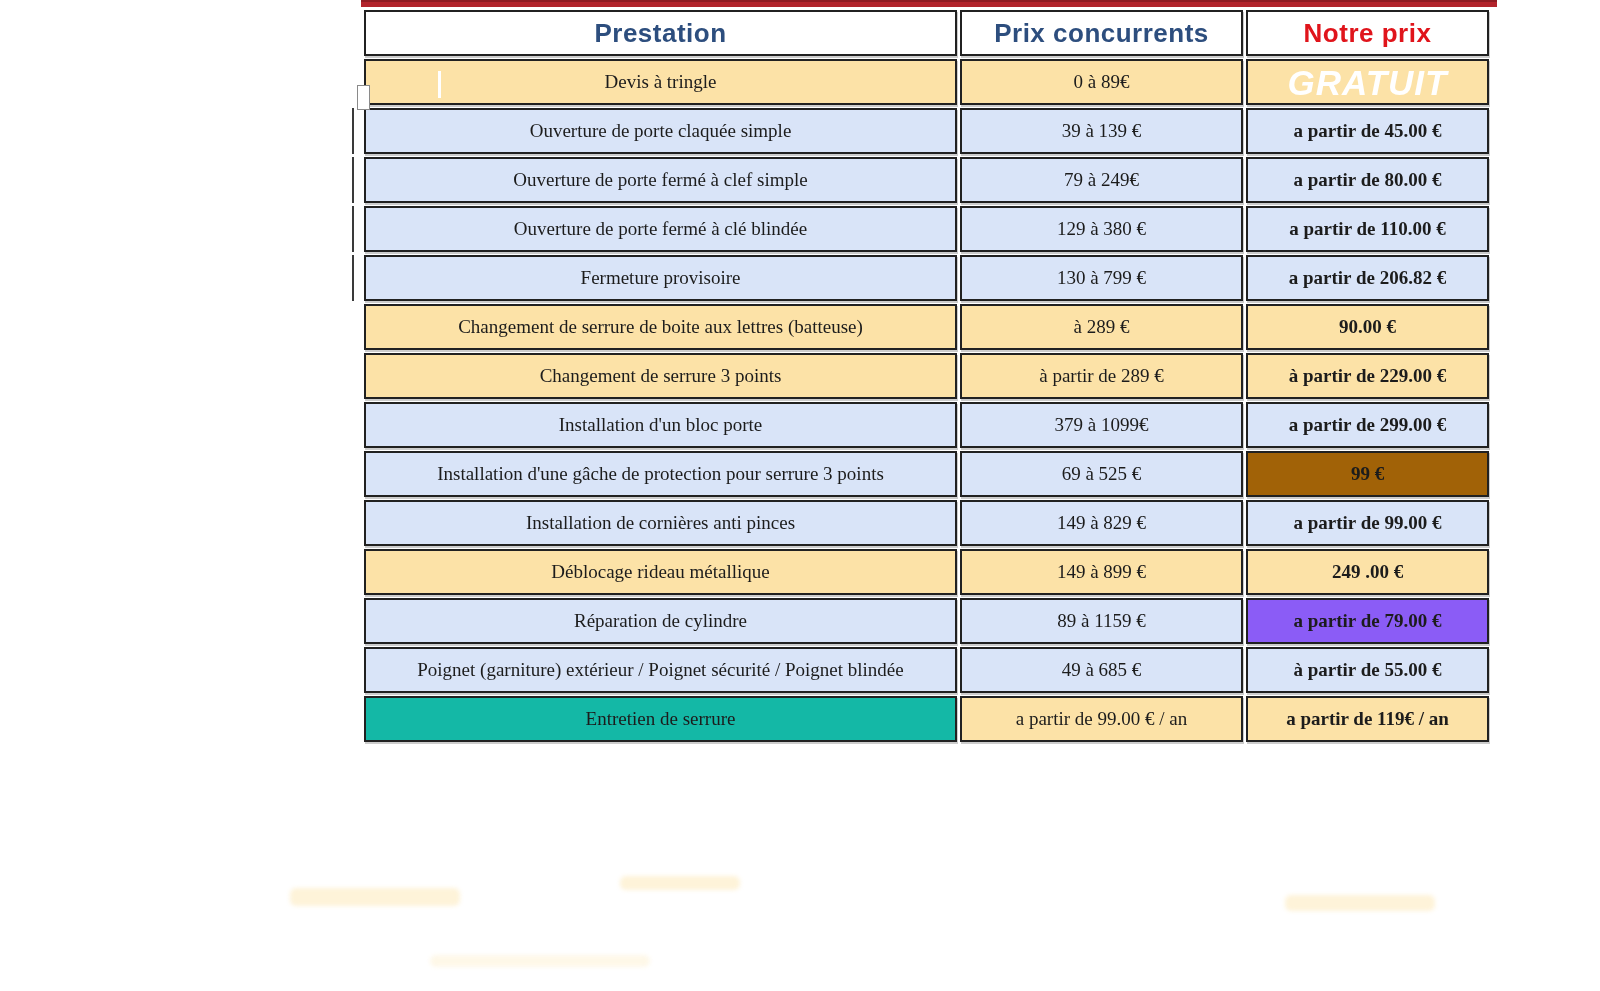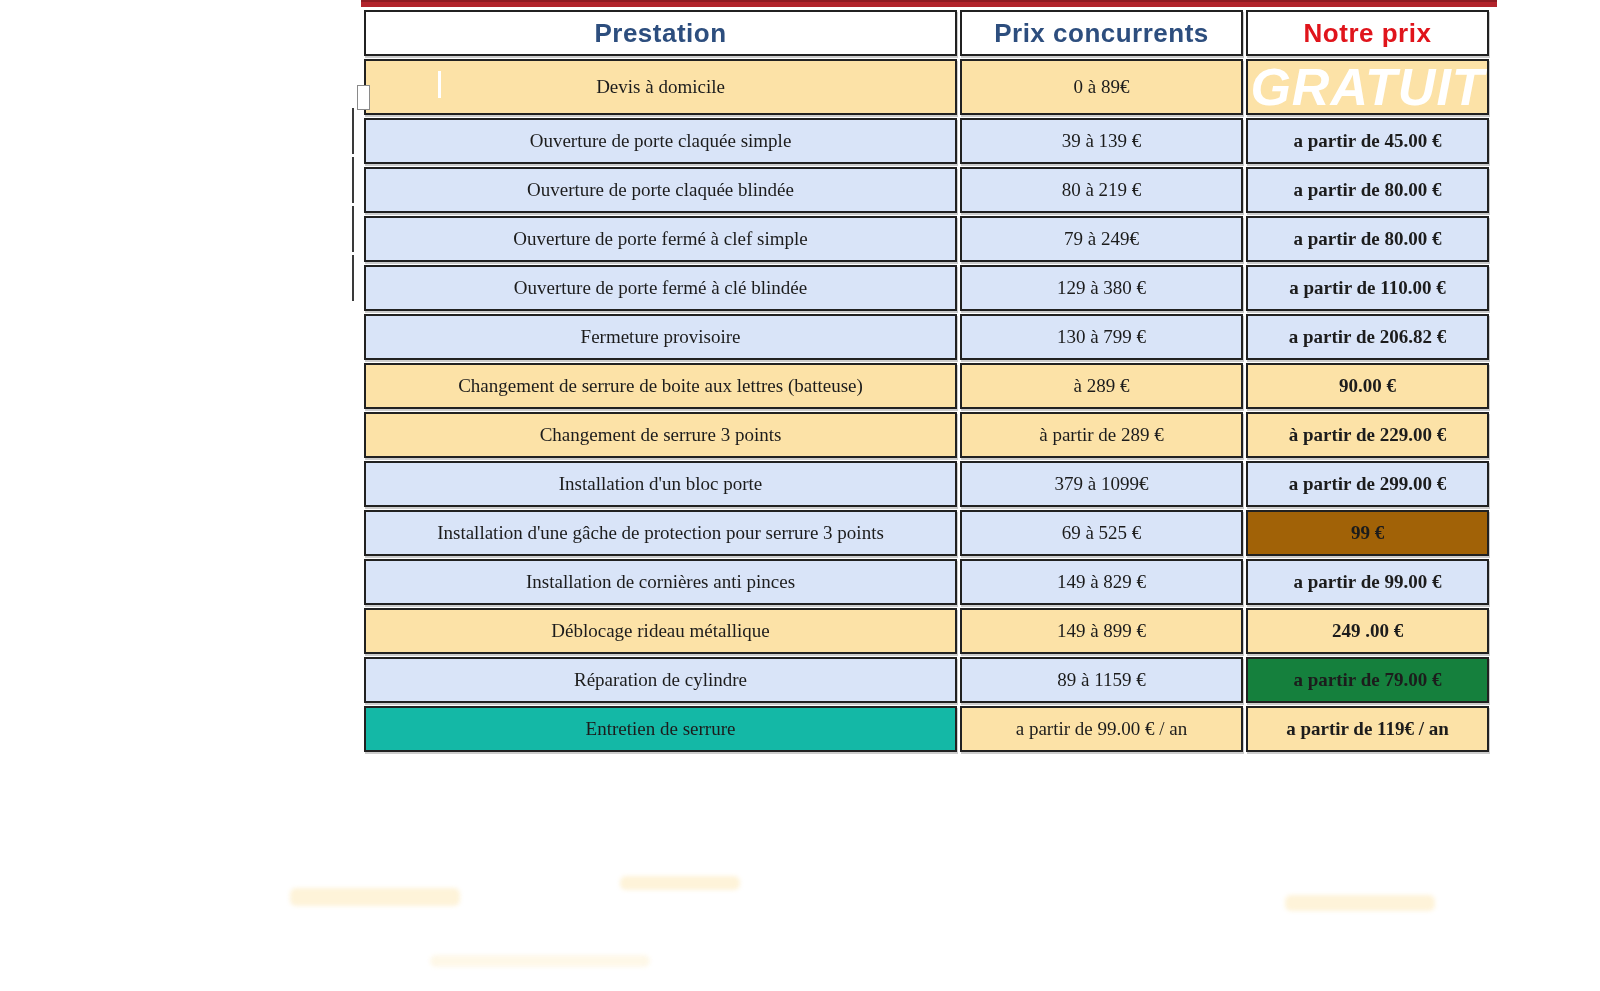--- a/index.html
+++ b/index.html
@@ -53,21 +53,21 @@
   }
   table.pricing td {
     font-size: 19px;
     color: #1c1c1c;
   }
   td.cell-notre { font-weight: bold; }
   td.cell-notre.gratuit {
     font-family: "Liberation Sans", "DejaVu Sans", sans-serif;
     font-style: italic;
     font-weight: bold;
-    font-size: 52px;
+    font-size: 35px;
     color: #ffffff;
     letter-spacing: 1px;
     line-height: 1;
     padding: 0;
   }
   
   .caret-artifact {
     position: absolute;
     left: 438px; top: 71px;
     width: 3px; height: 27px;
@@ -113,35 +113,30 @@
   <table class="pricing">
     <thead>
       <tr>
         <th class="col-prestation" style="color: rgb(45, 78, 126);">Prestation</th>
         <th class="col-concurrents" style="color: rgb(45, 78, 126);">Prix concurrents</th>
         <th class="col-notre" style="color: rgb(224, 20, 27);">Notre prix</th>
       </tr>
     </thead>
     <tbody>
         <tr>
-          <td class="col-prestation cell-prestation" style="background: rgb(252, 226, 167);">Devis à domicile</td>
+          <td class="col-prestation cell-prestation" style="background: rgb(252, 226, 167);">Devis à tringle</td>
           <td class="col-concurrents cell-concurrents" style="background: rgb(252, 226, 167);">0 à 89€</td>
           <td class="col-notre cell-notre gratuit" style="background: rgb(252, 226, 167);">GRATUIT</td>
         </tr>
         <tr>
           <td class="col-prestation cell-prestation" style="background: rgb(217, 228, 248);">Ouverture de porte claquée simple</td>
           <td class="col-concurrents cell-concurrents" style="background: rgb(217, 228, 248);">39 à 139 €</td>
           <td class="col-notre cell-notre" style="background: rgb(217, 228, 248);">a partir de 45.00 €</td>
         </tr>
         <tr>
-          <td class="col-prestation cell-prestation" style="background: rgb(217, 228, 248);">Ouverture de porte claquée blindée</td>
-          <td class="col-concurrents cell-concurrents" style="background: rgb(217, 228, 248);">80 à 219 €</td>
-          <td class="col-notre cell-notre" style="background: rgb(217, 228, 248);">a partir de 80.00 €</td>
-        </tr>
-        <tr>
           <td class="col-prestation cell-prestation" style="background: rgb(217, 228, 248);">Ouverture de porte fermé à clef simple</td>
           <td class="col-concurrents cell-concurrents" style="background: rgb(217, 228, 248);">79 à 249€</td>
           <td class="col-notre cell-notre" style="background: rgb(217, 228, 248);">a partir de 80.00 €</td>
         </tr>
         <tr>
           <td class="col-prestation cell-prestation" style="background: rgb(217, 228, 248);">Ouverture de porte fermé à clé blindée</td>
           <td class="col-concurrents cell-concurrents" style="background: rgb(217, 228, 248);">129 à 380  €</td>
           <td class="col-notre cell-notre" style="background: rgb(217, 228, 248);">a partir de 110.00 €</td>
         </tr>
         <tr>
@@ -175,21 +170,26 @@
           <td class="col-notre cell-notre" style="background: rgb(217, 228, 248);">a partir de 99.00 €</td>
         </tr>
         <tr>
           <td class="col-prestation cell-prestation" style="background: rgb(252, 226, 167);">Déblocage rideau métallique</td>
           <td class="col-concurrents cell-concurrents" style="background: rgb(252, 226, 167);">149 à 899 €</td>
           <td class="col-notre cell-notre" style="background: rgb(252, 226, 167);">249 .00 €</td>
         </tr>
         <tr>
           <td class="col-prestation cell-prestation" style="background: rgb(217, 228, 248);">Réparation de cylindre</td>
           <td class="col-concurrents cell-concurrents" style="background: rgb(217, 228, 248);">89 à 1159 €</td>
-          <td class="col-notre cell-notre" style="background: #15803d;">a partir de 79.00 €</td>
+          <td class="col-notre cell-notre" style="background: #8b5cf6;">a partir de 79.00 €</td>
+        </tr>
+        <tr>
+          <td class="col-prestation cell-prestation" style="background: rgb(217, 228, 248);">Poignet (garniture) extérieur / Poignet sécurité /  Poignet blindée</td>
+          <td class="col-concurrents cell-concurrents" style="background: rgb(217, 228, 248);">49 à 685 €</td>
+          <td class="col-notre cell-notre" style="background: rgb(217, 228, 248);">à partir de 55.00 €</td>
         </tr>
         <tr>
           <td class="col-prestation cell-prestation" style="background: #14b8a6;">Entretien de serrure</td>
           <td class="col-concurrents cell-concurrents" style="background: rgb(252, 226, 167);">a partir de 99.00 € / an</td>
           <td class="col-notre cell-notre" style="background: rgb(252, 226, 167);">a partir de 119€ / an</td>
         </tr>
       </tbody>
   </table>
 
   <div class="caret-artifact"></div>

